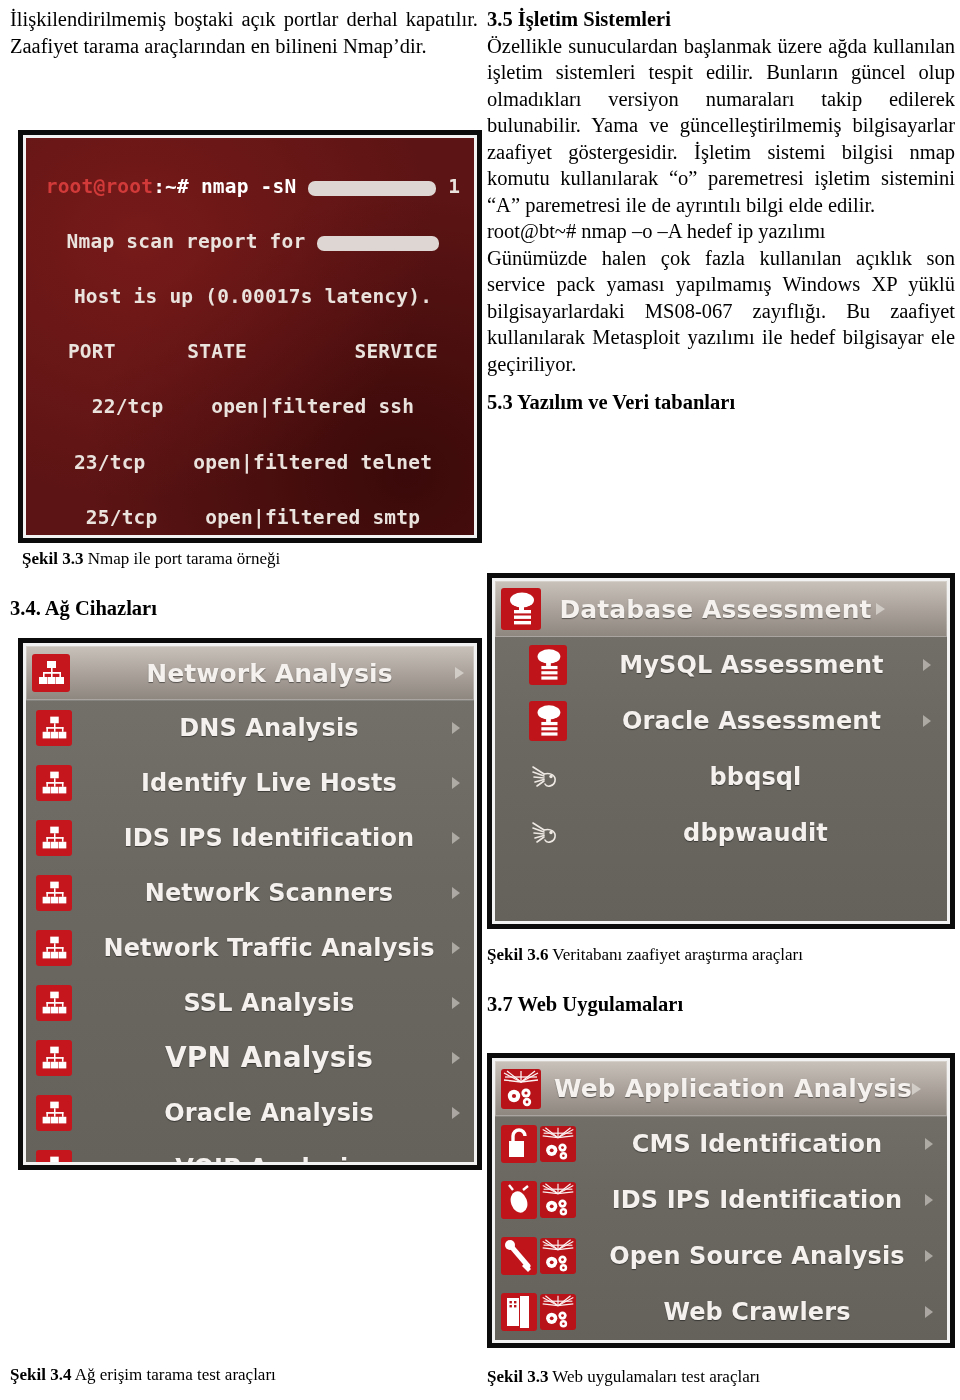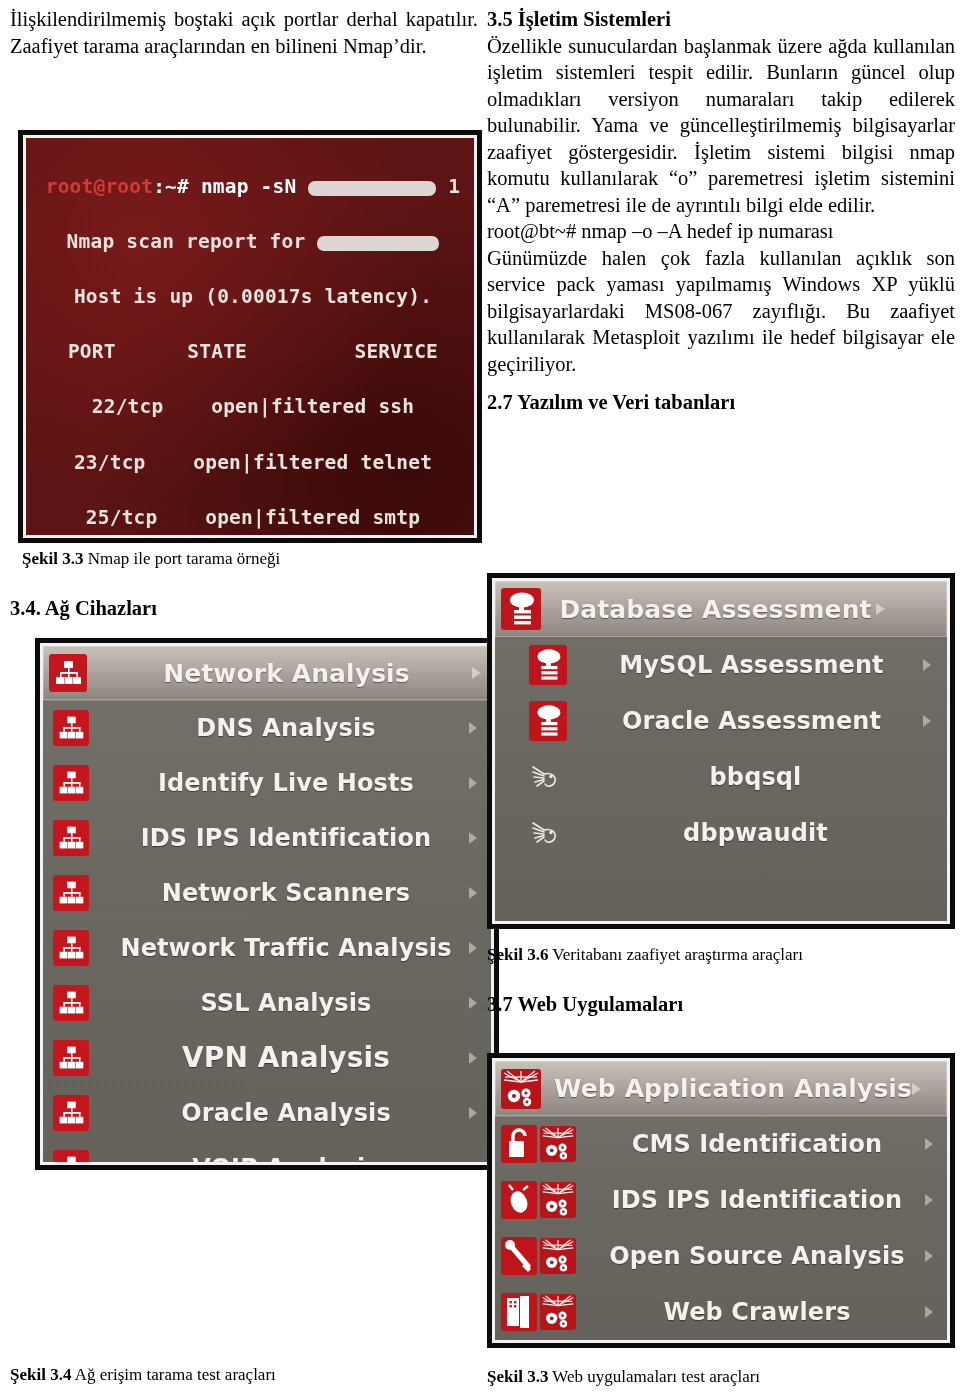--- a/index.html
+++ b/index.html
@@ -183,21 +183,21 @@
       </div>
     </div>
 
     <p class="caption" style="position:absolute;left:12px;top:548px;">
       <b>Şekil 3.3</b>
       <span>Nmap ile port tarama örneği</span>
     </p>
 
     <p class="sec-head" style="position:absolute;left:0px;top:597px;">3.4. Ağ Cihazları</p>
 
-    <div class="shot" style="position:absolute;left:25px;top:638px;width:464px;height:532px;">
+    <div class="shot" style="position:absolute;left:8px;top:638px;width:464px;height:532px;">
       <div class="shot-inner" style="height:100%;">
         <div class="menu">
 
           <div class="menu-row highlight" style="height:54px;padding:0 10px 0 6px;">
             <span class="mi-icon ico-net" style="width:38px;height:38px;">
               <svg viewBox="0 0 38 38" width="38" height="38" aria-hidden="true">
                 <rect x="15" y="7" width="9" height="7" fill="#fff"></rect>
                 <rect x="7" y="23" width="8" height="7" fill="#fff"></rect>
                 <rect x="15.5" y="23" width="8" height="7" fill="#fff"></rect>
                 <rect x="24" y="23" width="8" height="7" fill="#fff"></rect>
@@ -439,25 +439,25 @@
     </p>
 
   </div>
 
   <div class="col-right">
 
     <p class="heading" style="padding-top:6px;">3.5 İşletim Sistemleri</p>
 
     <p class="para">Özellikle sunuculardan başlanmak üzere ağda kullanılan işletim sistemleri tespit edilir. Bunların güncel olup olmadıkları versiyon numaraları takip edilerek bulunabilir. Yama ve güncelleştirilmemiş bilgisayarlar zaafiyet göstergesidir. İşletim sistemi bilgisi nmap komutu kullanılarak “o” paremetresi işletim sistemini “A” paremetresi ile de ayrıntılı bilgi elde edilir.</p>
 
-    <p class="para" style="text-align:left;">root@bt~# nmap –o –A hedef ip numarası</p>
+    <p class="para" style="text-align:left;">root@bt~# nmap –o –A hedef ip yazılımı</p>
 
     <p class="para">Günümüzde halen çok fazla kullanılan açıklık son service pack yaması yapılmamış Windows XP yüklü bilgisayarlardaki MS08-067 zayıflığı. Bu zaafiyet kullanılarak Metasploit yazılımı ile hedef bilgisayar ele geçiriliyor.</p>
 
-    <p class="heading" style="padding-top:12px;">2.7 Yazılım ve Veri tabanları</p>
+    <p class="heading" style="padding-top:12px;">5.3 Yazılım ve Veri tabanları</p>
 
     <div class="shot" style="position:absolute;left:0px;top:573px;width:468px;height:356px;">
       <div class="shot-inner" style="height:100%;">
         <div class="menu">
 
           <div class="menu-row highlight" style="height:56px;padding:0 0 0 6px;">
             <span class="mi-icon ico-db" style="width:40px;height:42px;">
               <svg viewBox="0 0 40 42" width="40" height="42">
                 <ellipse cx="21" cy="12" rx="12" ry="7.5" fill="#fff"></ellipse>
                 <rect x="18" y="12" width="5" height="10" fill="#fff"></rect>

